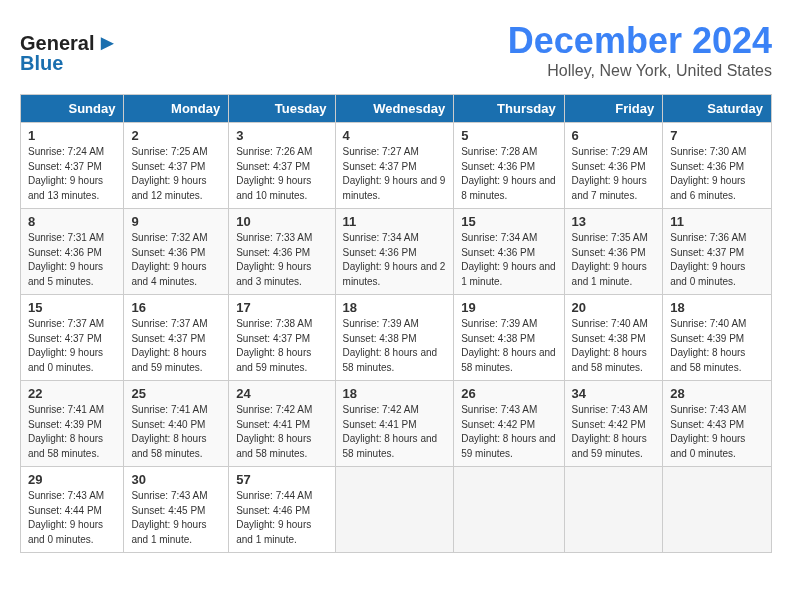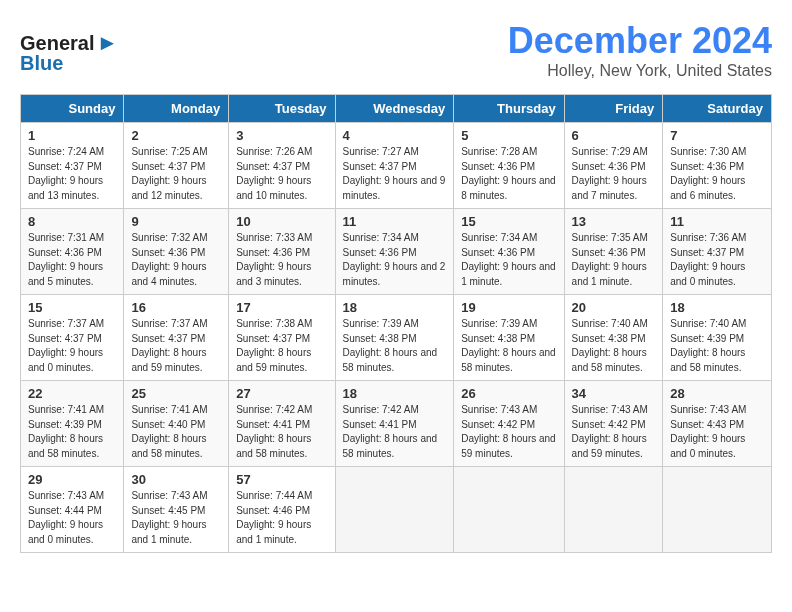--- a/index.html
+++ b/index.html
@@ -291,21 +291,21 @@
       </td>
         <td>
         <span class="day-num">25</span>
         <div class="day-info">
           Sunrise: 7:41 AM<br>
           Sunset: 4:40 PM<br>
           Daylight: 8 hours and 58 minutes.
         </div>
       </td>
         <td>
-        <span class="day-num">27</span>
+        <span class="day-num">24</span>
         <div class="day-info">
           Sunrise: 7:42 AM<br>
           Sunset: 4:41 PM<br>
           Daylight: 8 hours and 58 minutes.
         </div>
       </td>
         <td>
         <span class="day-num">18</span>
         <div class="day-info">
           Sunrise: 7:42 AM<br>

